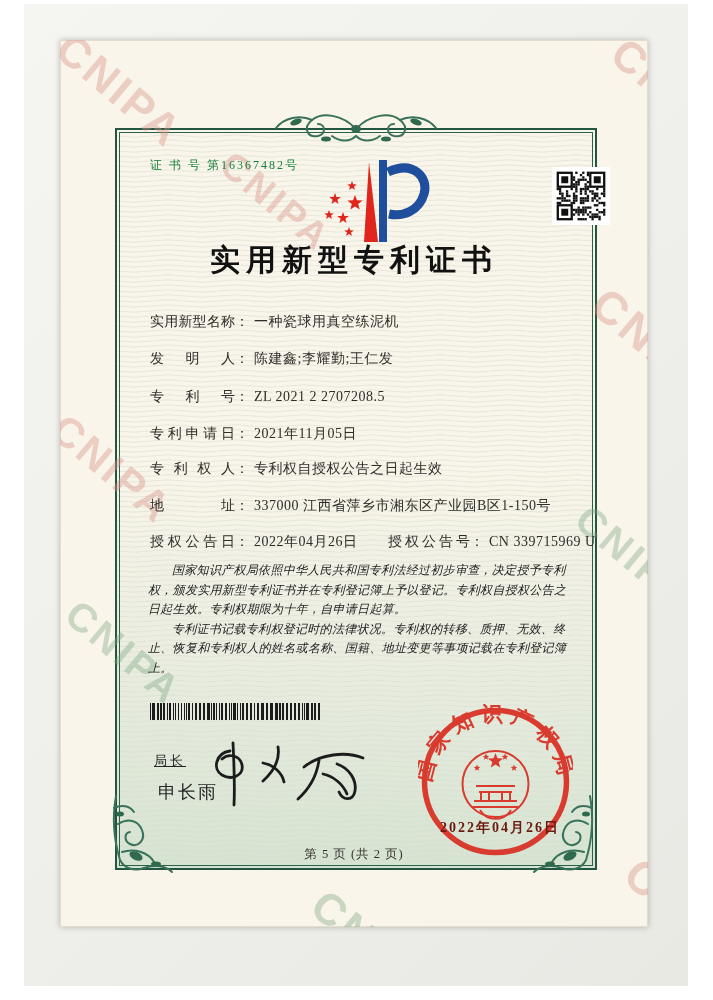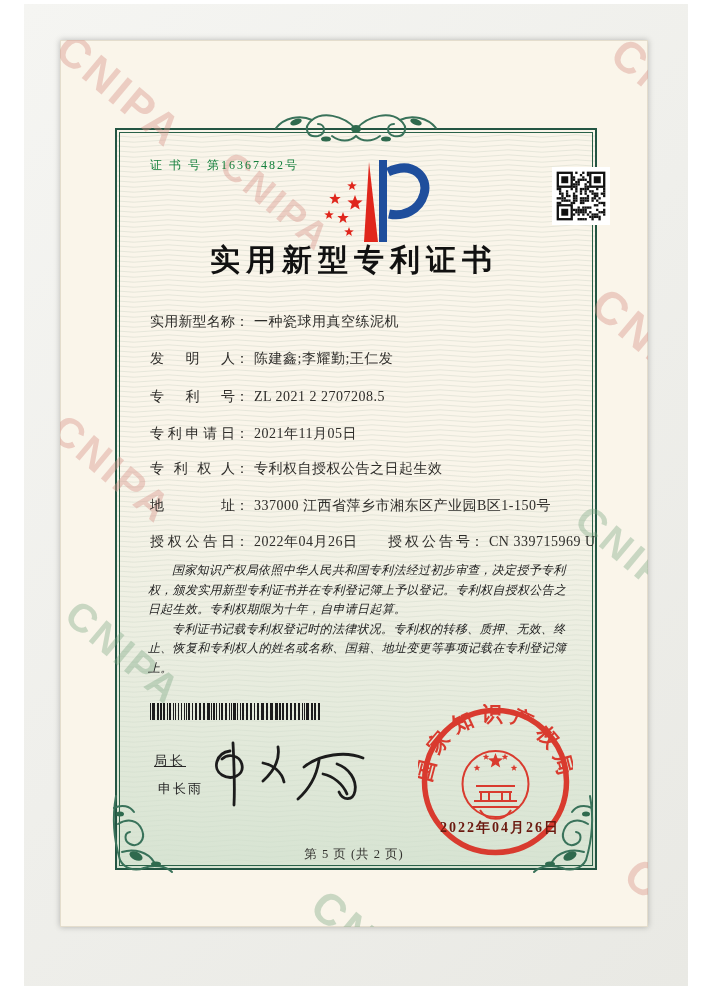--- a/index.html
+++ b/index.html
@@ -30,21 +30,21 @@
   .frow{position:absolute;left:90px;white-space:nowrap;font-size:14px;color:#2e2d2a;height:20px;}
   .flabel{display:inline-flex;justify-content:space-between;width:85px;vertical-align:top;}
   .fcolon{margin-right:5px;}
   .fvalue{letter-spacing:.5px;}
   .fpair2{position:absolute;left:238px;top:0;white-space:nowrap;}
   .paras{position:absolute;left:88px;top:521px;width:428px;font-size:12px;line-height:19.5px;
     color:#222;font-style:italic;}
   .paras p{margin:0;text-indent:2em;letter-spacing:.3px;}
   .barcode{position:absolute;left:90px;top:663px;width:172px;height:17px;}
   .signer-title{position:absolute;left:94px;top:712px;font-size:13px;letter-spacing:3px;text-decoration:underline;}
-  .signer-name{position:absolute;left:98px;top:740px;font-size:13px;letter-spacing:2px;}
+  .signer-name{position:absolute;left:98px;top:740px;font-size:18px;letter-spacing:2px;}
   .signature{position:absolute;left:140px;top:698px;width:180px;height:72px;}
   .seal{position:absolute;left:358px;top:664px;width:155px;height:155px;opacity:.94;}
   .seal-date{position:absolute;left:360px;top:779px;width:160px;text-align:center;font-size:14px;
     font-weight:700;color:#6b1a10;letter-spacing:2px;}
   .pageno{position:absolute;left:0;right:0;top:806px;text-align:center;font-size:12.5px;color:#33322f;letter-spacing:1px;}
   .contnote{position:absolute;left:0;right:0;top:844px;text-align:center;font-size:13.5px;color:#2b2b28;letter-spacing:2px;}
   .orn{position:absolute;pointer-events:none;}
 </style>
 </head>
 <body>

